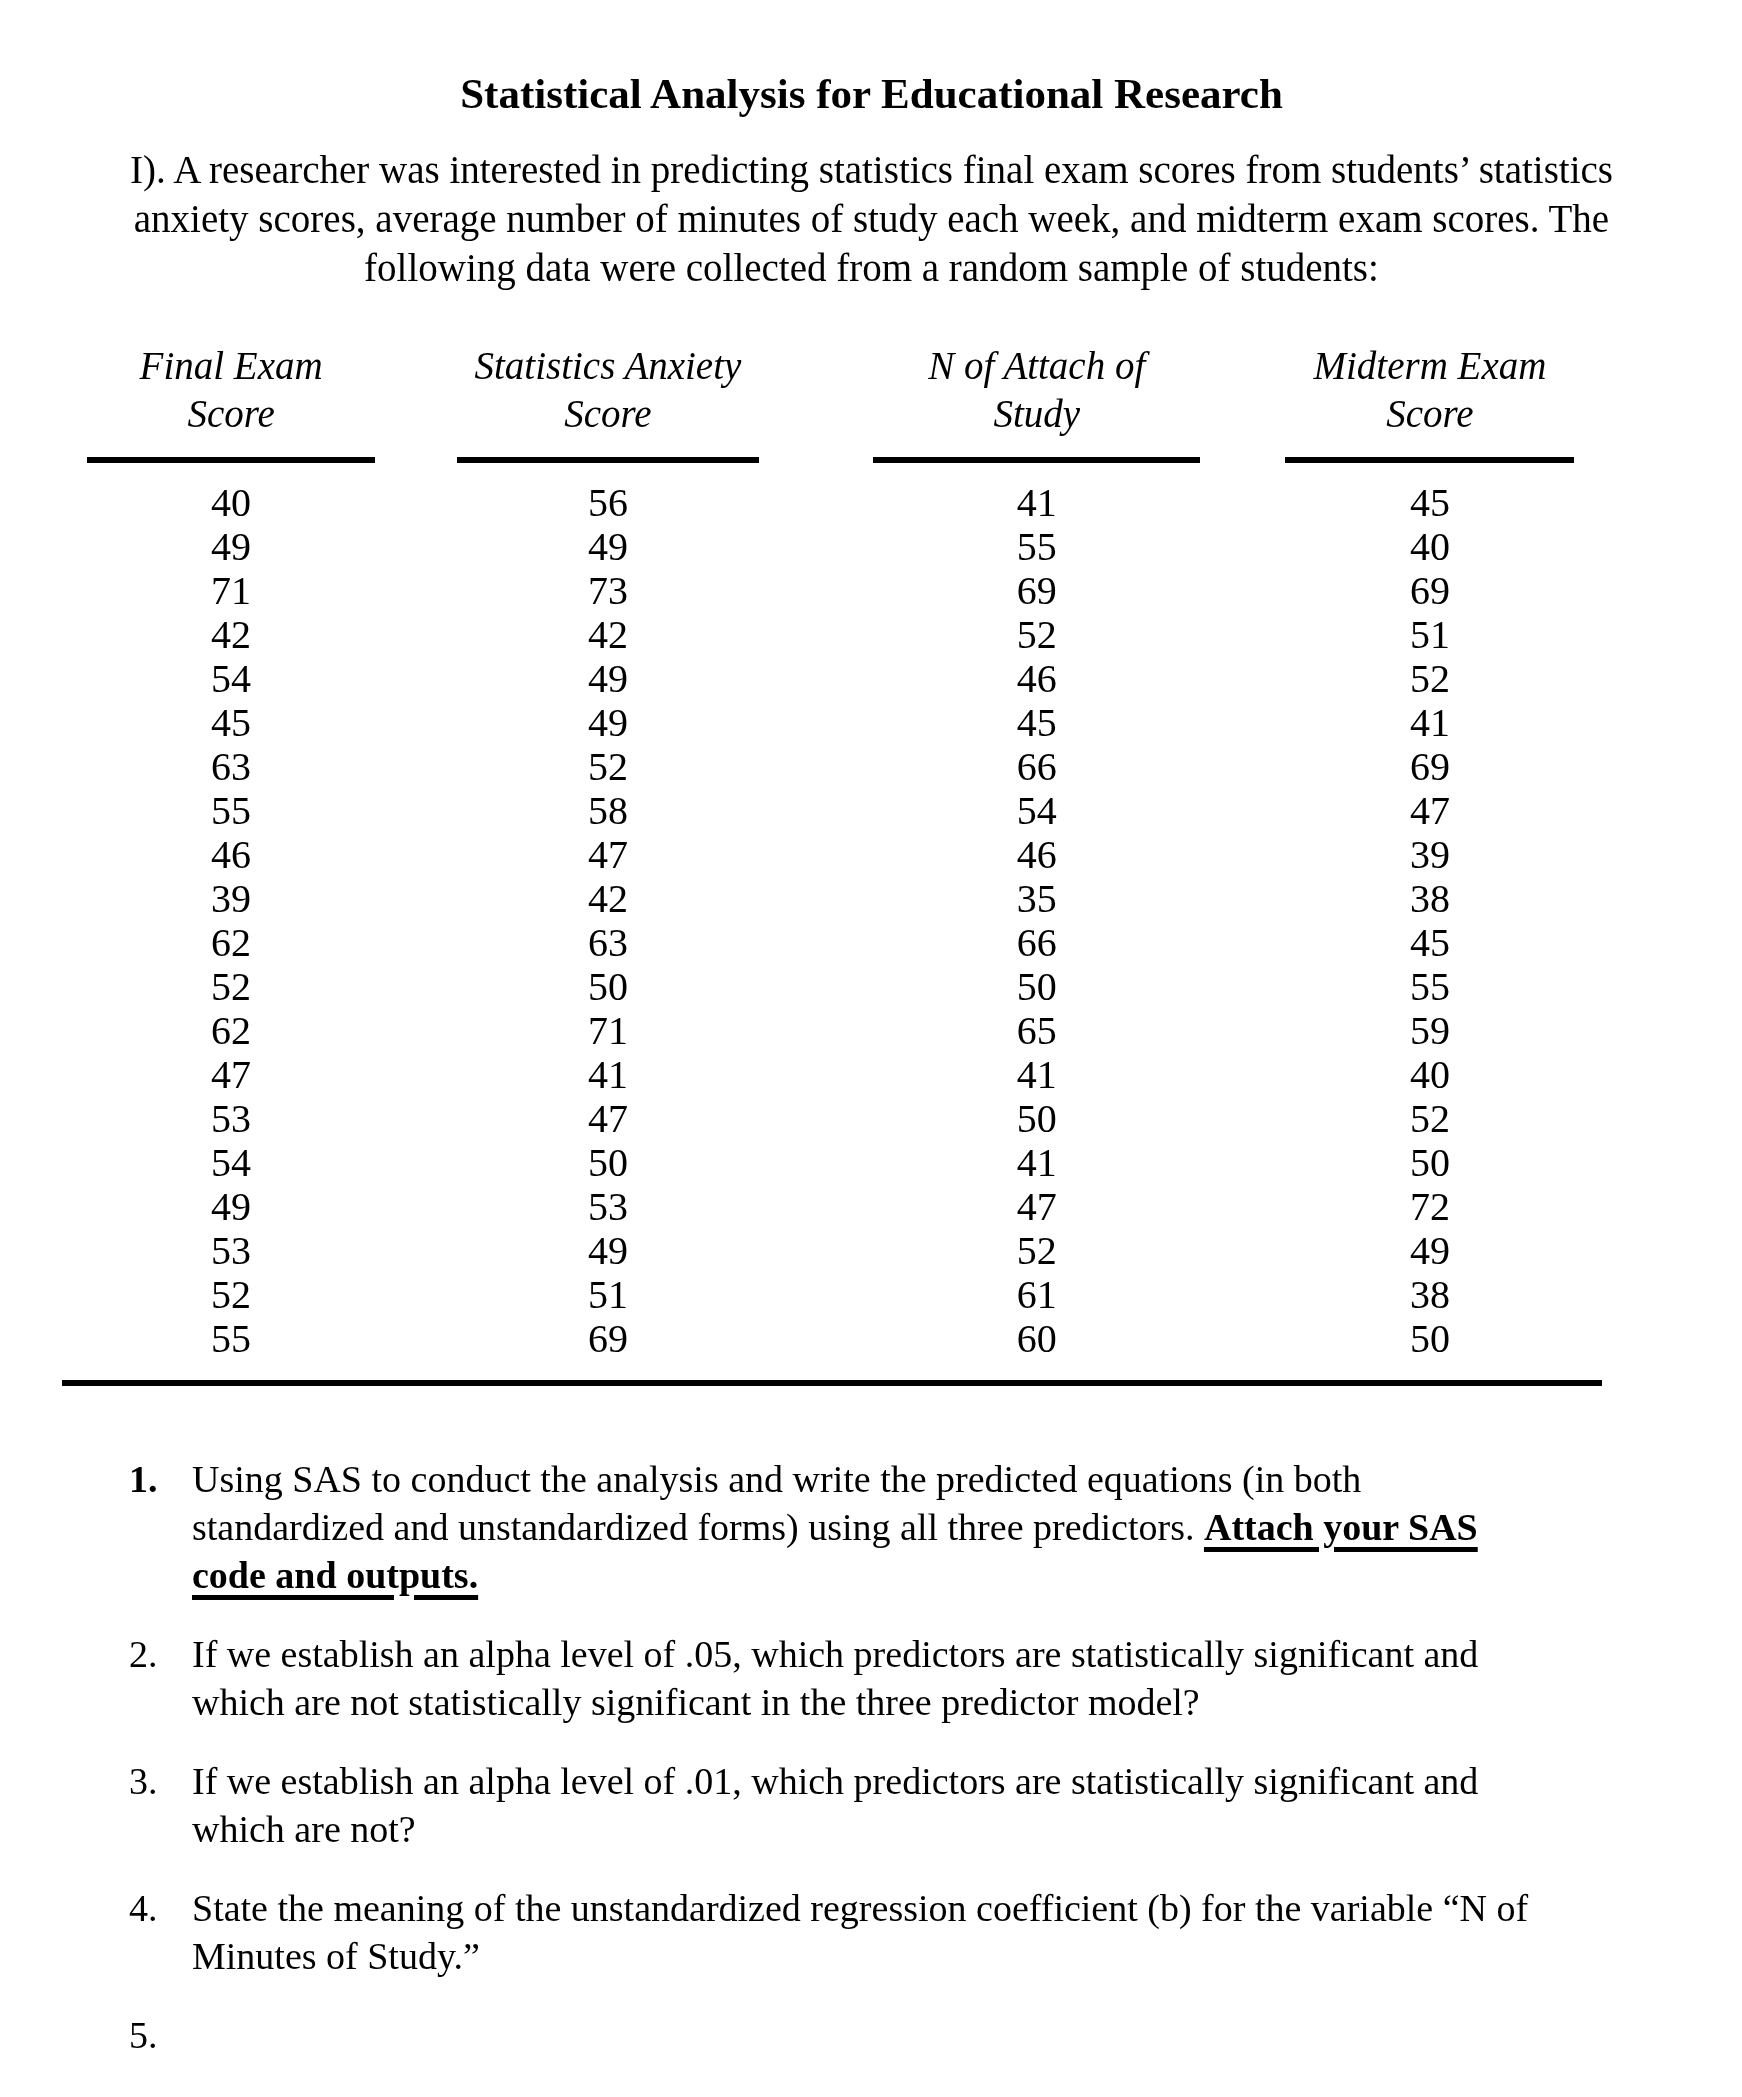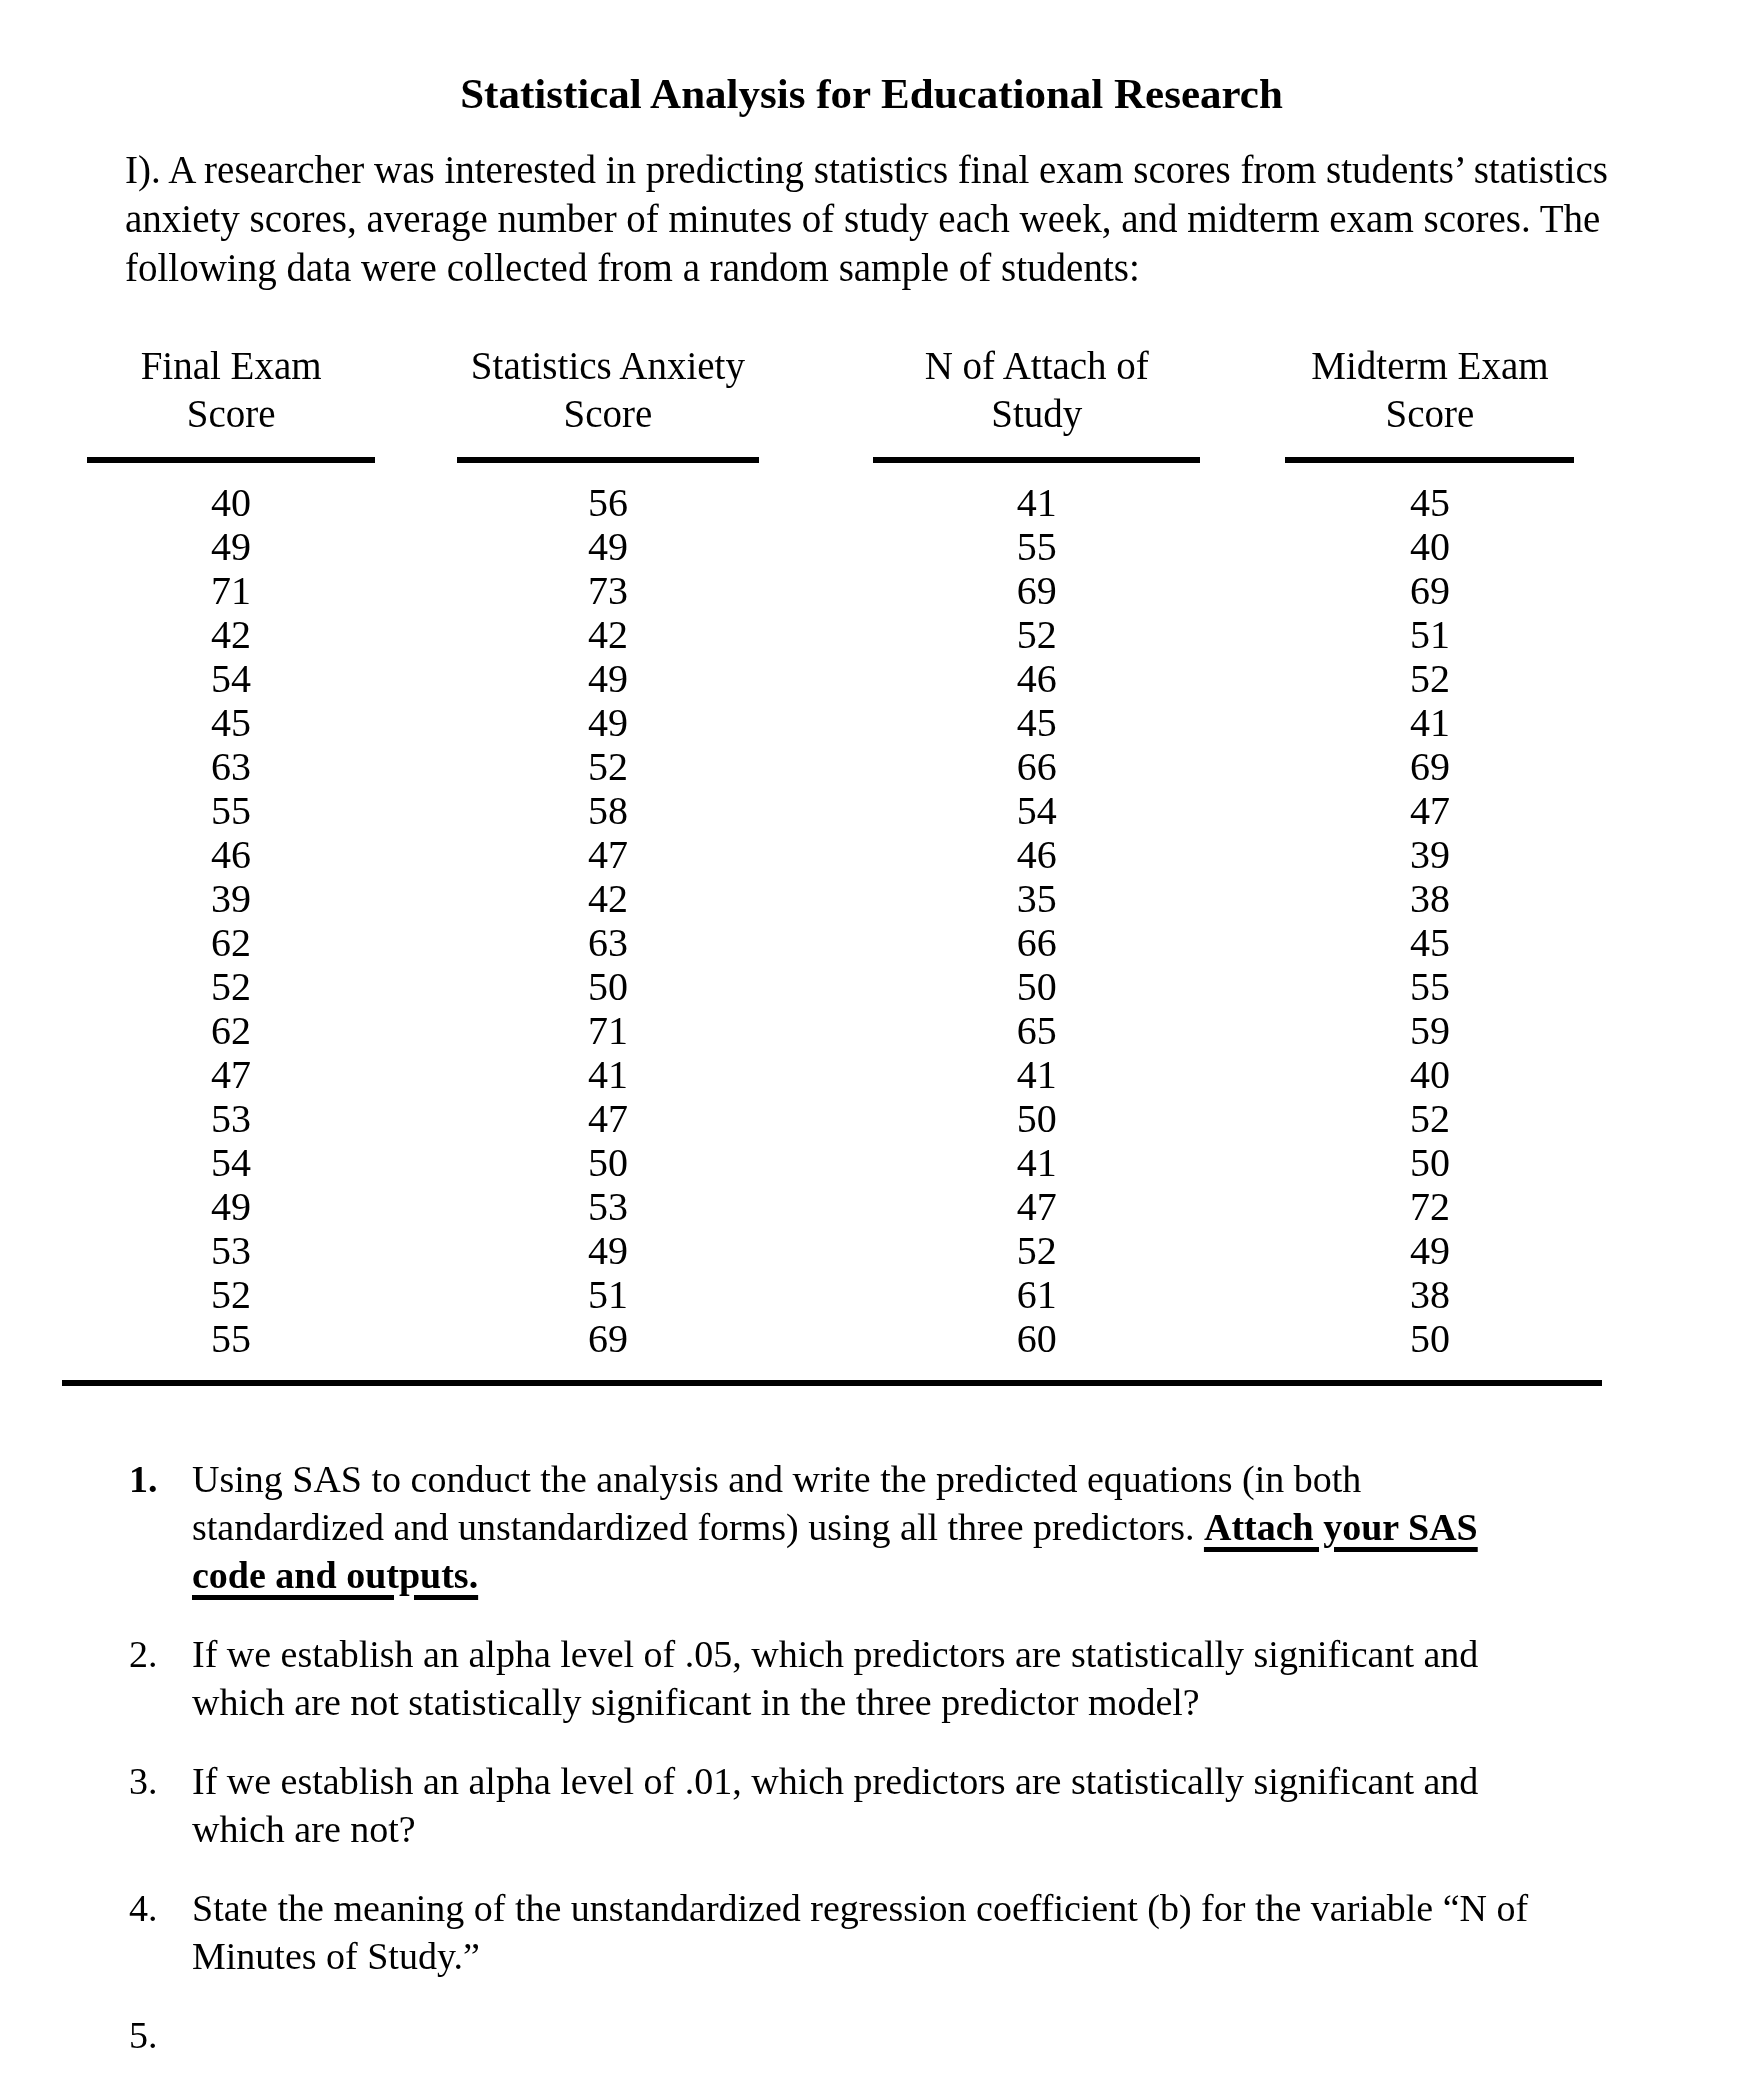--- a/index.html
+++ b/index.html
@@ -17,31 +17,33 @@
   .title {
     text-align: center;
     font-size: 43px;
     font-weight: bold;
     line-height: 58px;
     margin: 16px;
   }
   .intro {
     width: 1493px;
     margin: 22px auto 0 auto;
+    text-align: center;
     font-size: 39px;
     line-height: 49px;
   }
   .table-grid {
     display: grid;
     grid-template-columns: 806fr 990fr 1054fr 820fr;
     width: 1540px;
     margin: 50px 0 0 62px;
   }
   .hcell {
     text-align: center;
+    font-style: italic;
     font-size: 39px;
     line-height: 48px;
   }
   .h-underline {
     height: 6.3px;
     background: #000000;
     margin: 19px auto 17.6px auto;
   }
   .u1 { width: 288px; }
   .u2 { width: 302px; }

